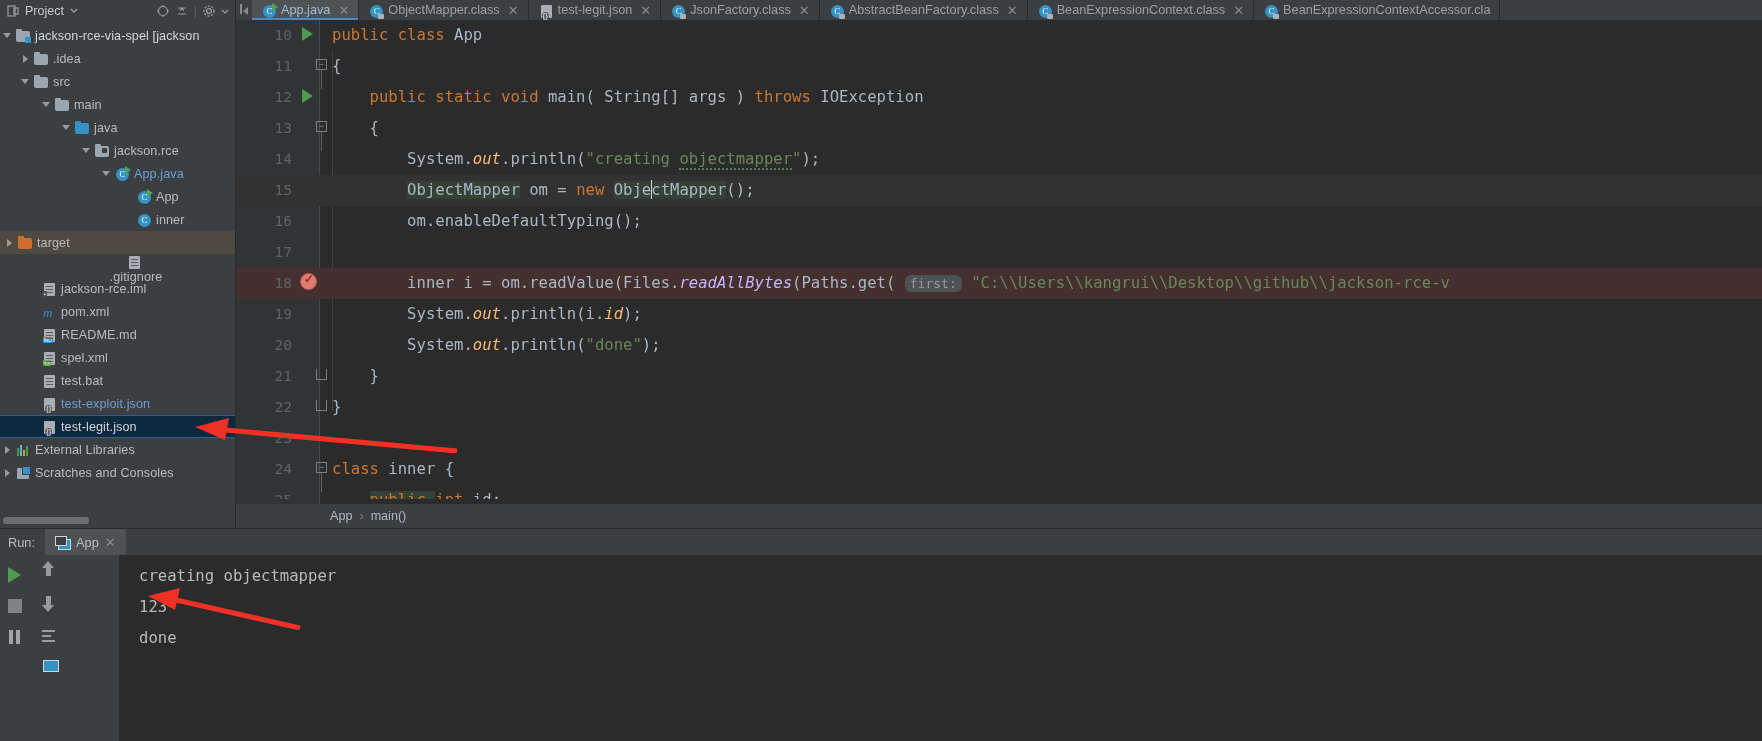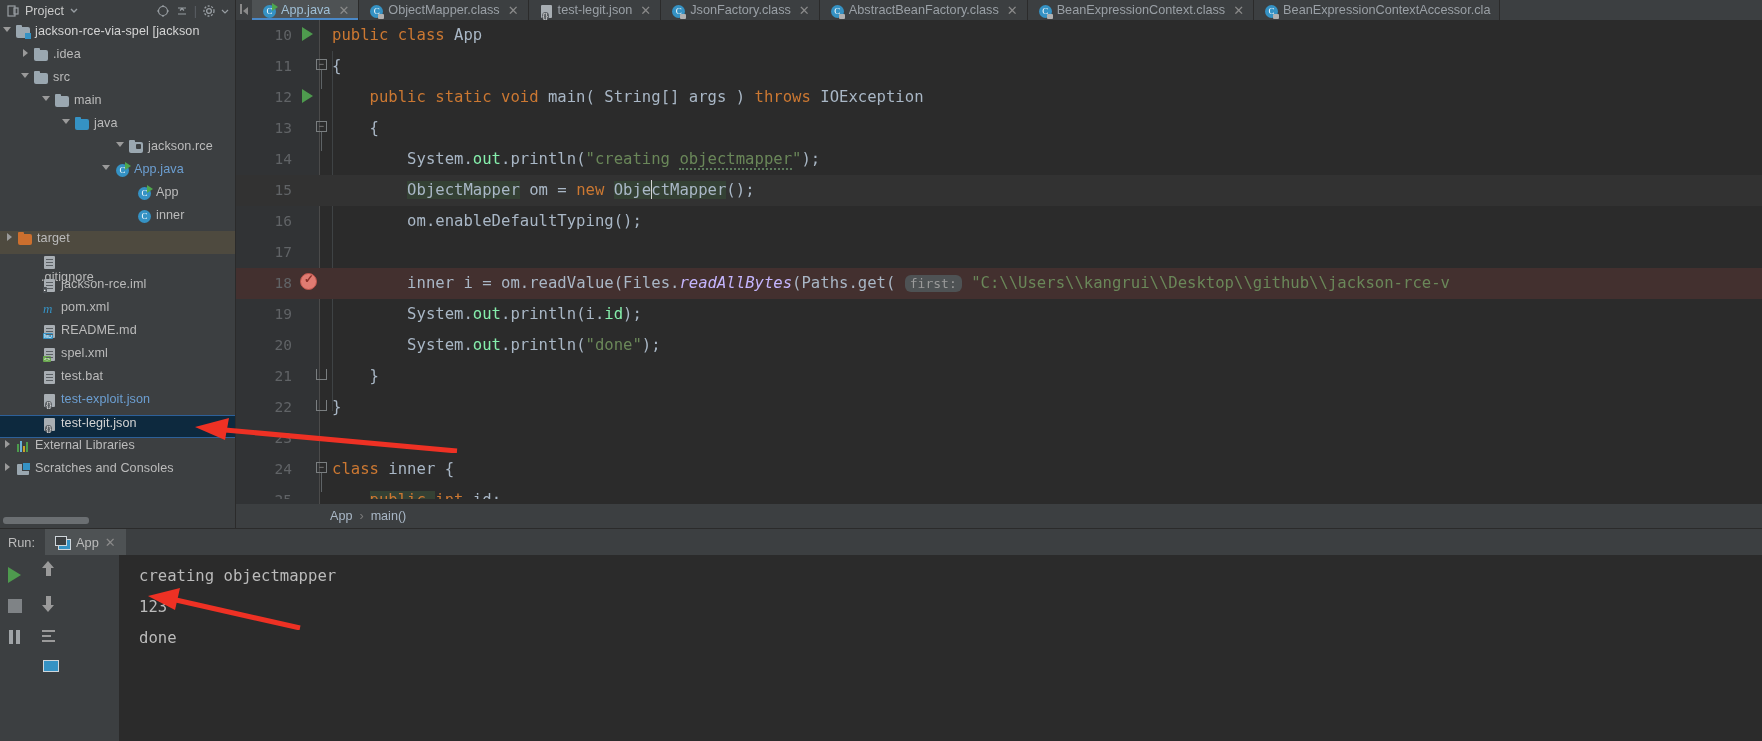--- a/index.html
+++ b/index.html
@@ -19,21 +19,21 @@
   .project-header {
     height: 22px; display: flex; align-items: center; gap: 5px;
     padding: 0 6px; color: #bbbbbb; font-size: 12.5px;
     background: #3c3f41;
   }
   .ph-title { color: #c9c9c9; font-size: 12.5px; }
   .ph-spacer { flex: 1; }
   .ph-icon { width: 14px; height: 14px; display: inline-block; position: relative; opacity: .85; }
   .tree { padding-top: 2px; font-size: 12.5px; }
   .tnode {
-    display: flex; align-items: flex-start; height: 23px;
+    display: flex; align-items: center; height: 23px;
     white-space: nowrap; color: #bbbbbb; padding-right: 4px;
   }
   .tnode.sel-target { background: #4e4a3f; }
   .tnode.sel-blue { background: #0d293e; border-top:1px solid #2d6099; border-bottom:1px solid #2d6099; }
   .arrow {
     width: 11px; height: 11px; flex: 0 0 11px; margin-right: 2px; position: relative;
   }
   .arrow.right::before {
     content:""; position:absolute; left:3px; top:2px;
     border-left: 5px solid #9a9a9a; border-top: 4px solid transparent; border-bottom: 4px solid transparent;
@@ -127,21 +127,21 @@
   .bp-check { position:absolute; left:0; top:0; width:17px; height:17px; border-radius:50%; background:#e07b72; border:1px solid #c0544c; }
   .bp-check::after { content:"✓"; position:absolute; left:3px; top:-2px; color:#8b2f28; font-size:12px; font-weight:bold; }
   .fold-box { position:absolute; left:2px; top:1px; width:11px; height:11px; border:1px solid #7a7e80; color:#9a9a9a; font-size:9px; line-height:9px; text-align:center; }
   .fold-tail { position:absolute; left:7px; top:12px; width:1px; height:19px; background:#5e6366; }
   .fold-end { position:absolute; left:2px; top:1px; width:11px; height:11px; border:1px solid #7a7e80; border-top:none; }
   .guide { position:absolute; width:1px; background:#3f4345; }
 
   
   .kw { color: #cc7832; }
   .str { color: #6a8759; }
-  .fld { color: #86efac; }
+  .fld { color: #fdba74; font-style: italic; }
   .mth { color: #a9b7c6; }
   .sfld { color: #c4b5fd; font-style: italic; }
   .id { color: #a9b7c6; }
   .usehl { background: #344134; }
   .wavy { border-bottom: 2px dotted #5c7a5c; }
   .hint { background:#4e5254; color:#9a9a9a; border-radius:6px; padding:1px 5px; font-size:13px; }
 
   .caret { display:inline-block; width:1px; height:19px; background:#d4d4d4; vertical-align:-4px; margin:0 -0.5px; }
 
   .ed-hscroll { position:absolute; left:330px; bottom:4px; width:1000px; height:7px; background:#5c6063; border-radius:3px; }
@@ -278,21 +278,21 @@
       </div>
 
       <div class="tnode" style="padding-left:61px;">
         <span class="arrow down"></span>
         <span class="ticon">
             <span class="ic-folder teal"></span>
           </span>
         <span class="tlabel plain">java</span>
       </div>
 
-      <div class="tnode" style="padding-left:115px;">
+      <div class="tnode" style="padding-left:81px;">
         <span class="arrow down"></span>
         <span class="ticon">
             <span class="ic-folder">
               <span class="pkg"></span>
             </span>
           </span>
         <span class="tlabel plain">jackson.rce</span>
       </div>
 
       <div class="tnode" style="padding-left:101px;">

